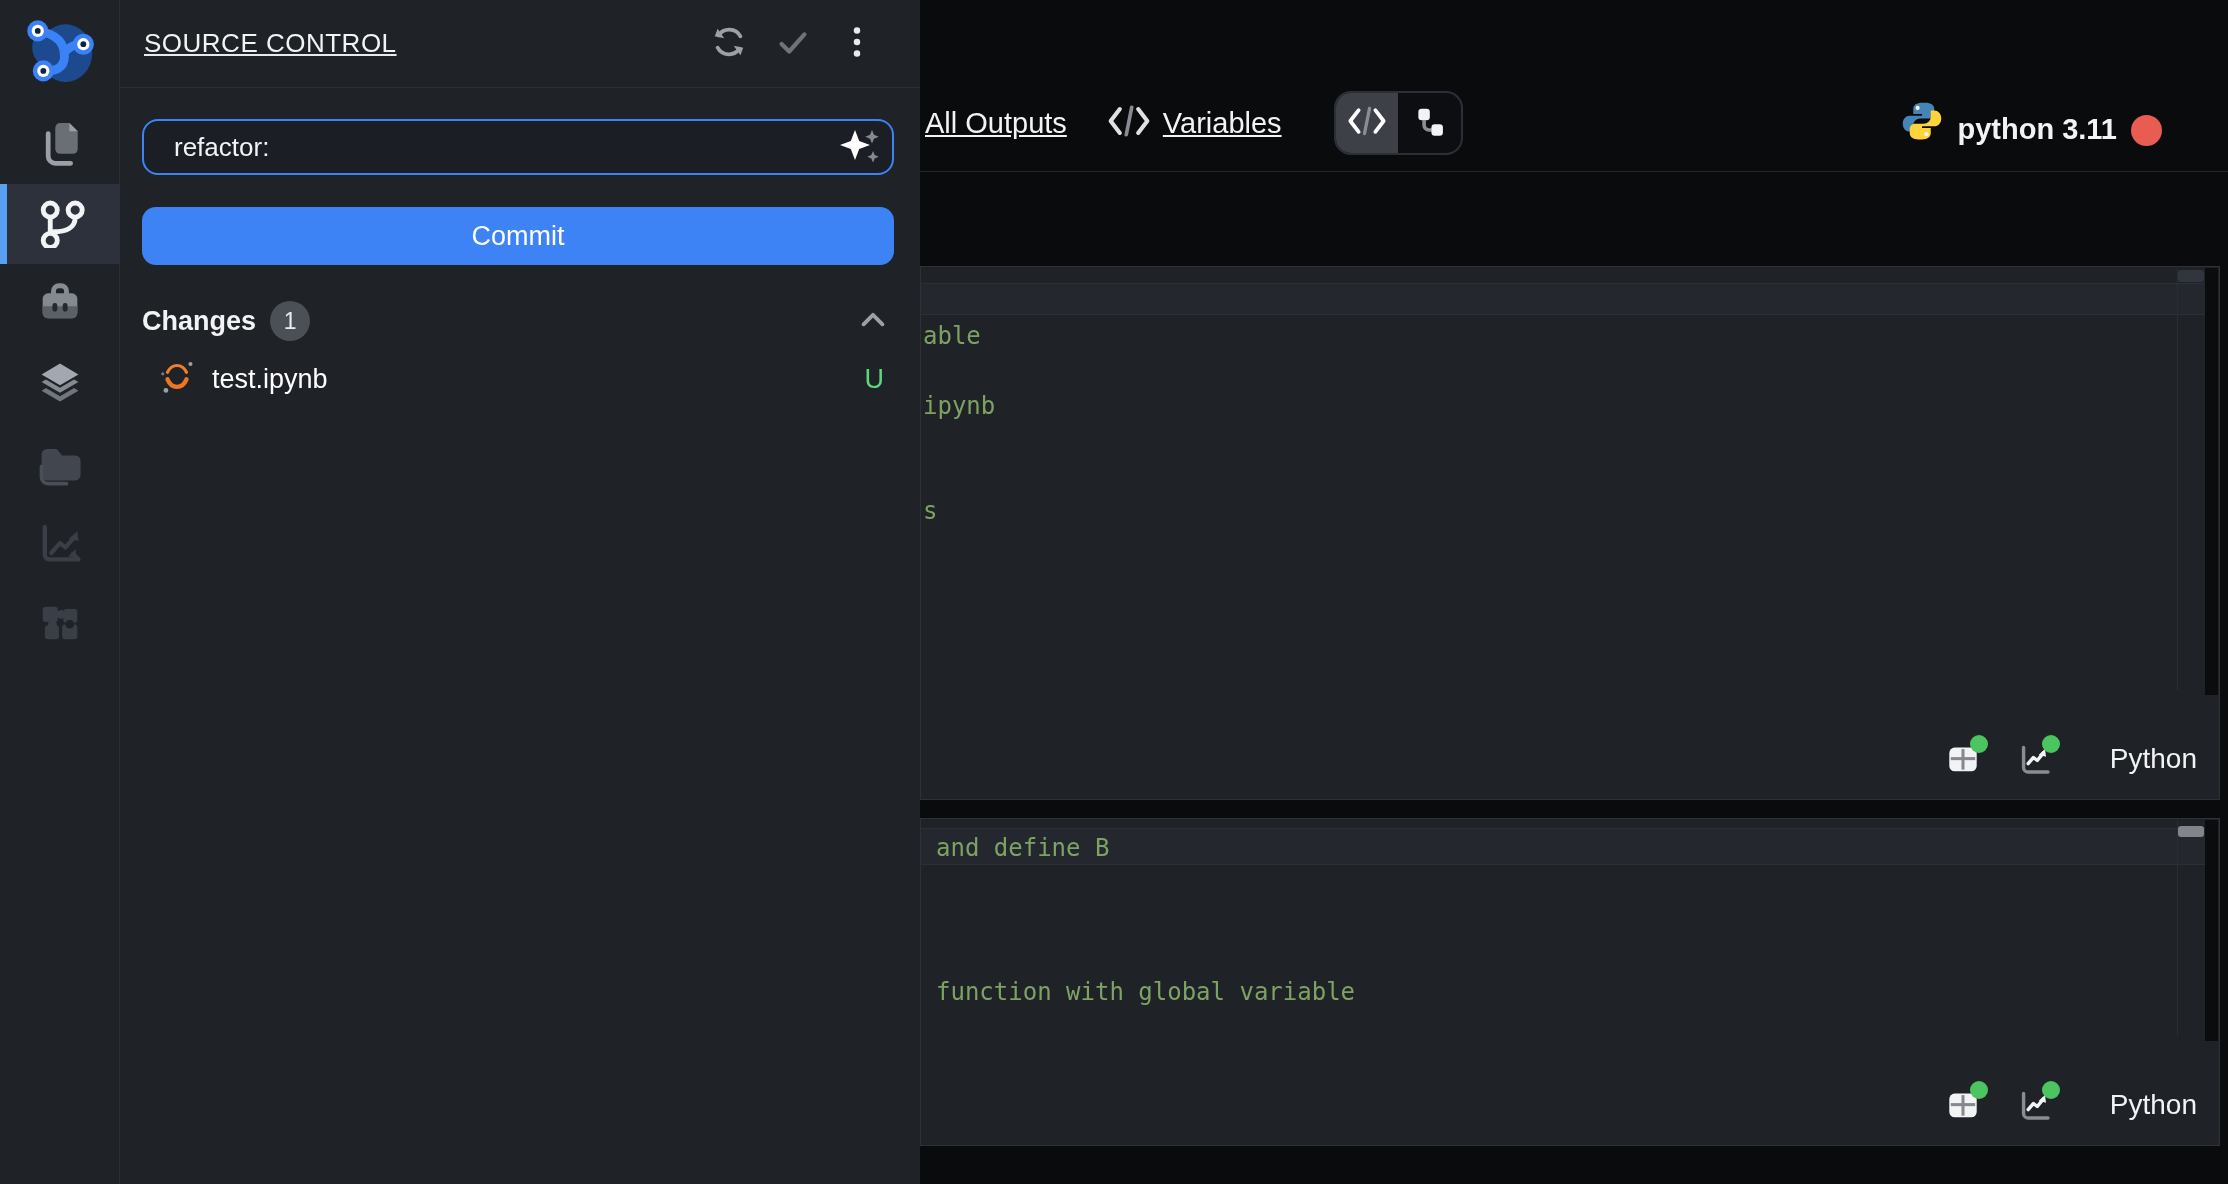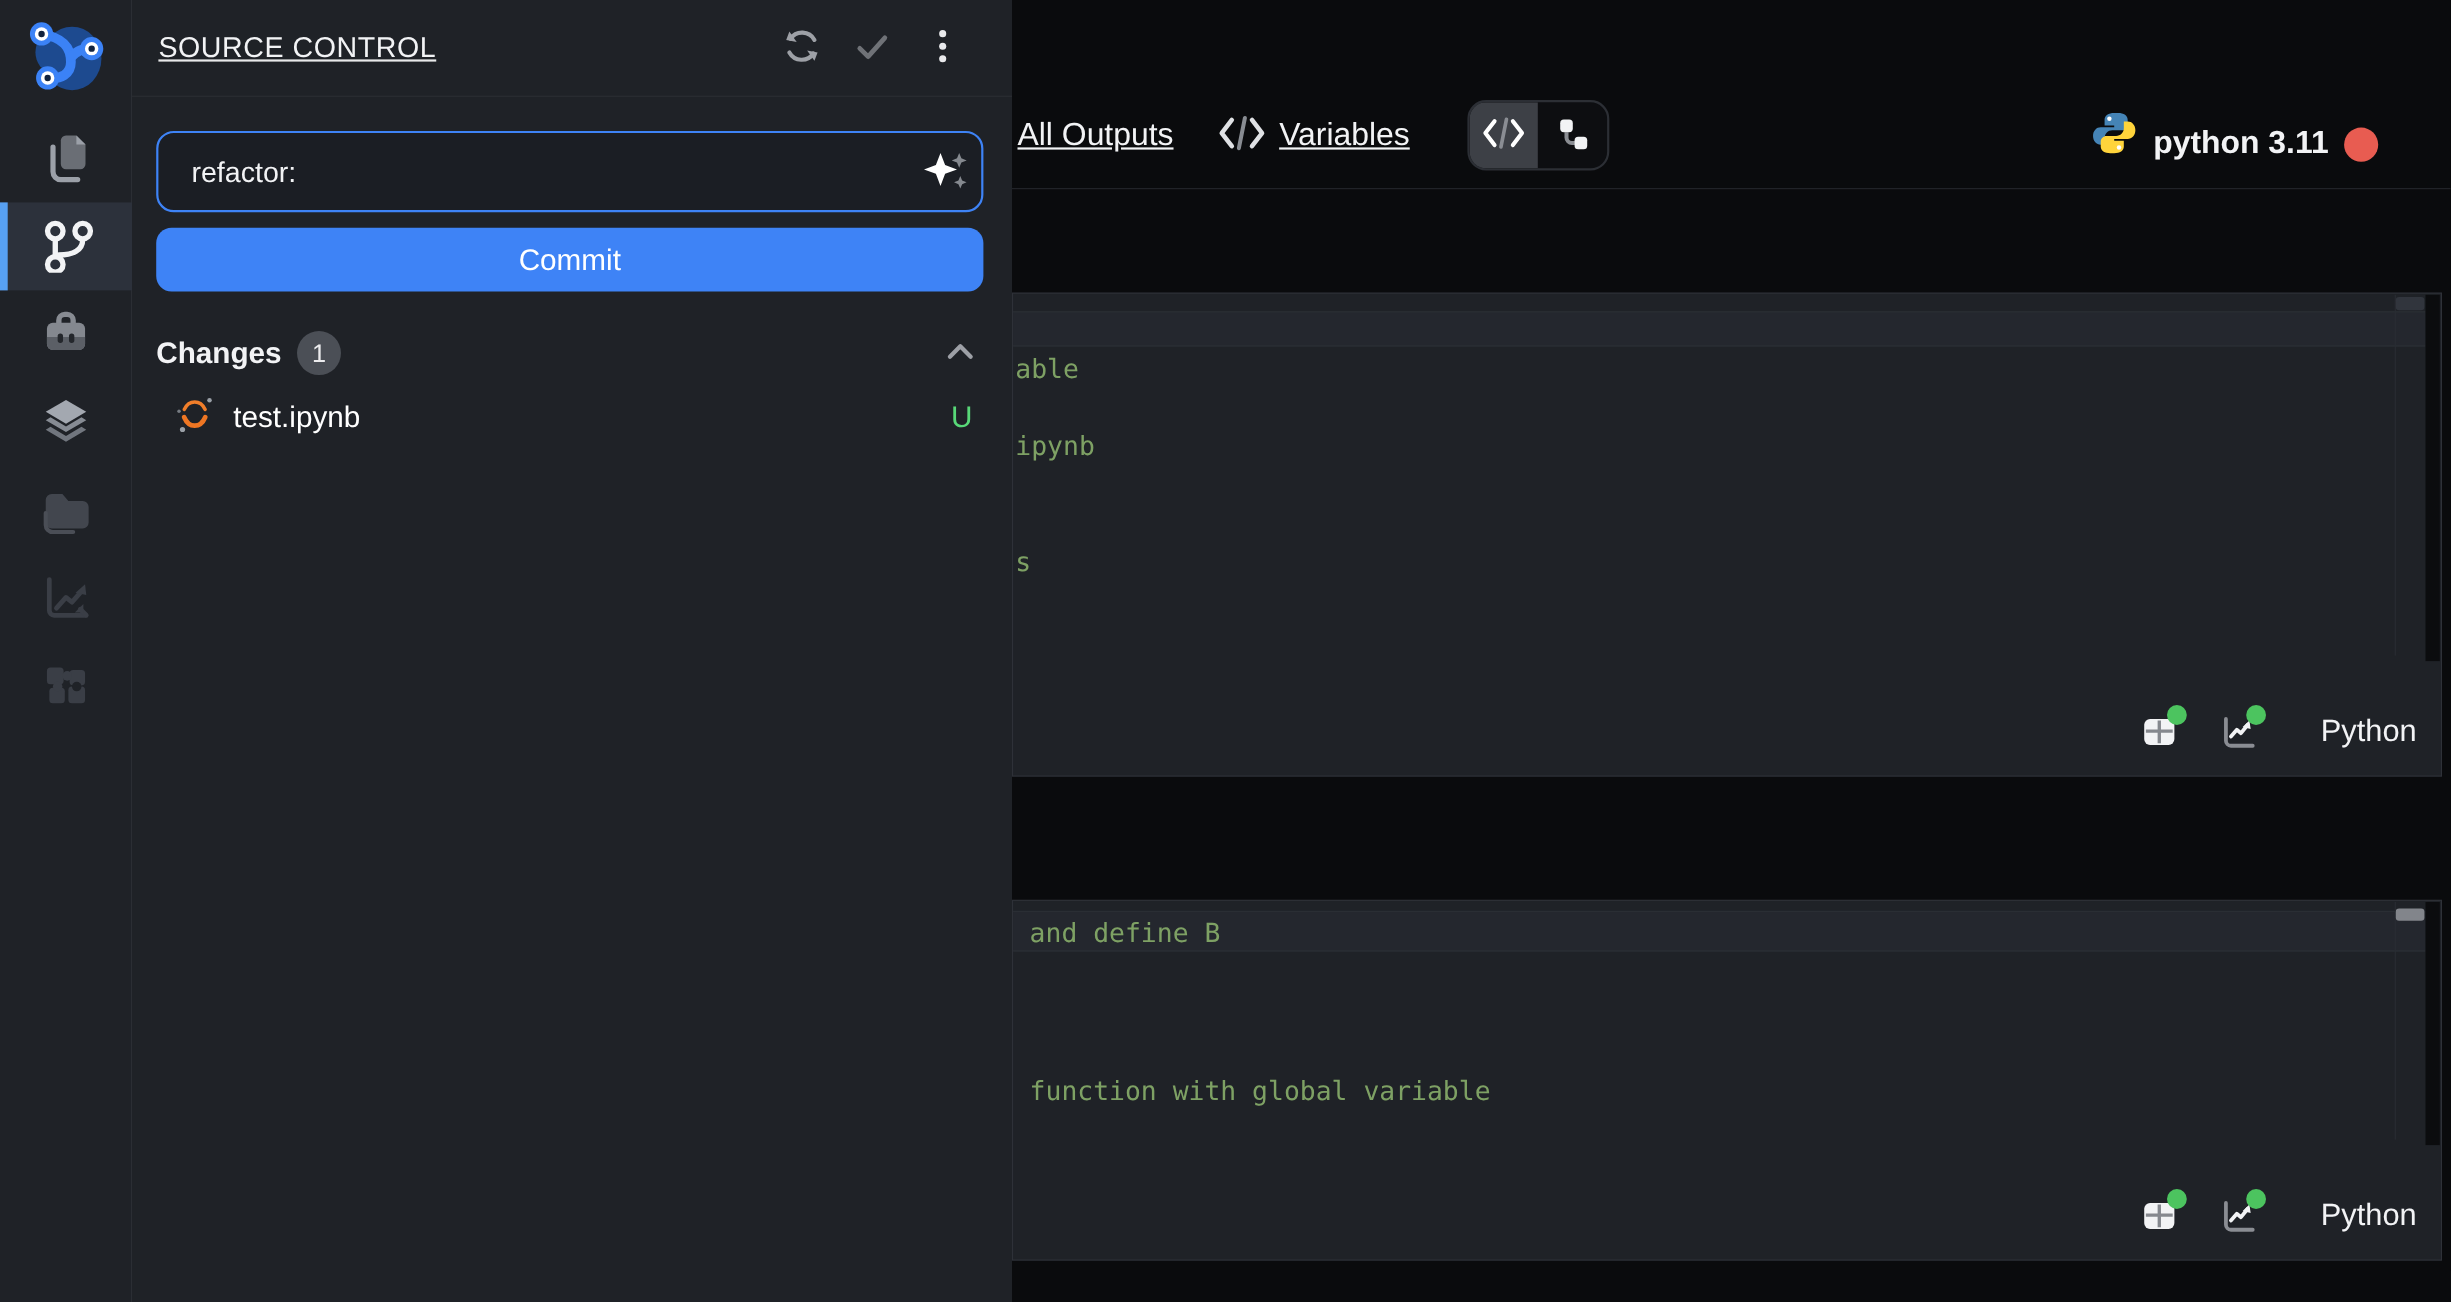--- a/index.html
+++ b/index.html
@@ -14,21 +14,21 @@
   .logo { width:120px; height:104px; display:flex; align-items:center; justify-content:center; cursor:pointer; }
   .rail-item { position:relative; width:120px; height:80px; display:flex; align-items:center; justify-content:center; cursor:pointer; }
   .rail-item.active { background:#2c313b; }
   .rail-item.active::before { content:""; position:absolute; left:0; top:0; width:7px; height:100%; background:#57a0f2; }
   
   .panel { position:absolute; left:120px; top:0; width:800px; height:100%; background:#1f2227; z-index:2;text-decoration:underline; }
   .panel-header { height:88px; display:flex; align-items:center; padding:0 44px 0 24px; border-bottom:1px solid #2b2e34; }
   .panel-title { font-size:26px; font-weight:500; letter-spacing:.5px; color:#f2f3f5; }
   .header-actions { margin-left:auto; display:flex; align-items:center; gap:26px; }
   .icon-btn { width:38px; height:38px; background:none; border:0; display:flex; align-items:center; justify-content:center; cursor:pointer; }
-  .commit-input { position:absolute; left:22px; top:119px; width:752px; height:74px;
+  .commit-input { position:absolute; left:22px; top:119px; width:752px; height:56px;
     border:2px solid #3e83f6; border-radius:16px; background:#1b1e24;
     display:flex; align-items:center; padding:0 14px 0 30px;justify-content:flex-end; }
   .commit-input input { flex:1; min-width:0; background:transparent; border:0; outline:none;
     color:#f2f3f5; font-size:26px; font-family:"Liberation Sans", sans-serif; }
   .commit-btn { position:absolute; left:22px; top:207px; width:752px; height:58px;
     background:#3e83f6; border:0; border-radius:14px; color:#fff; font-size:27px; font-weight:500; cursor:pointer; }
   .changes-header { position:absolute; left:22px; top:298px; width:752px; height:46px; display:flex; align-items:center; cursor:pointer; }
   .changes-label { font-size:27px; font-weight:600; color:#f2f3f5; }
   .count-badge { width:40px; height:40px; border-radius:50%; background:#4b4f56; color:#ececee;
     font-size:23px; display:flex; align-items:center; justify-content:center; margin-left:14px; }
@@ -46,21 +46,21 @@
   .variables-group { margin-left:40px; display:flex; align-items:center; gap:12px; cursor:pointer; }
   .view-toggle { margin-left:52px; width:129px; height:64px; display:flex;
     border:2px solid #2c2f35; border-radius:17px; overflow:hidden; background:#0d0e11; }
   .toggle-seg { flex:1; display:flex; align-items:center; justify-content:center; cursor:pointer; }
   .toggle-seg.selected { background:#3d4046; }
   .kernel { margin-left:auto; margin-right:66px; display:flex; align-items:flex-end; gap:14px; cursor:pointer; }
   .kernel-label { font-size:29px; font-weight:600; color:#f2f3f5; }
   .status-dot { width:31px; height:31px; border-radius:50%; background:#e85c51; }
   
   .cell { position:absolute; left:0; width:1300px; background:#1f2227; border:1px solid #2e3138; }
-  .cell-1 { top:266px; height:440px; }
+  .cell-1 { top:266px; height:534px; }
   .cell-2 { top:818px; height:328px; }
   .vline { position:absolute; top:1px; right:41px; width:1px; height:calc(100% - 110px); background:#2a2d33; }
   .ruler { position:absolute; top:1px; right:1px; width:13px; height:calc(100% - 105px); background:#0b0c0e; }
   .scroll-thumb { position:absolute; right:15px; width:26px; border-radius:3px; }
   .cell-1 .scroll-thumb { top:3px; height:12px; background:#31353d; }
   .cell-2 .scroll-thumb { top:7px; height:11px; background:#82858b; }
   .hl-row { position:absolute; left:0; right:14px; background:#24272e;
     border-top:1px solid #2c3036; border-bottom:1px solid #2c3036; }
   .cell-1 .hl-row { top:16px; height:32px; }
   .cell-2 .hl-row { top:9px; height:37px; }

